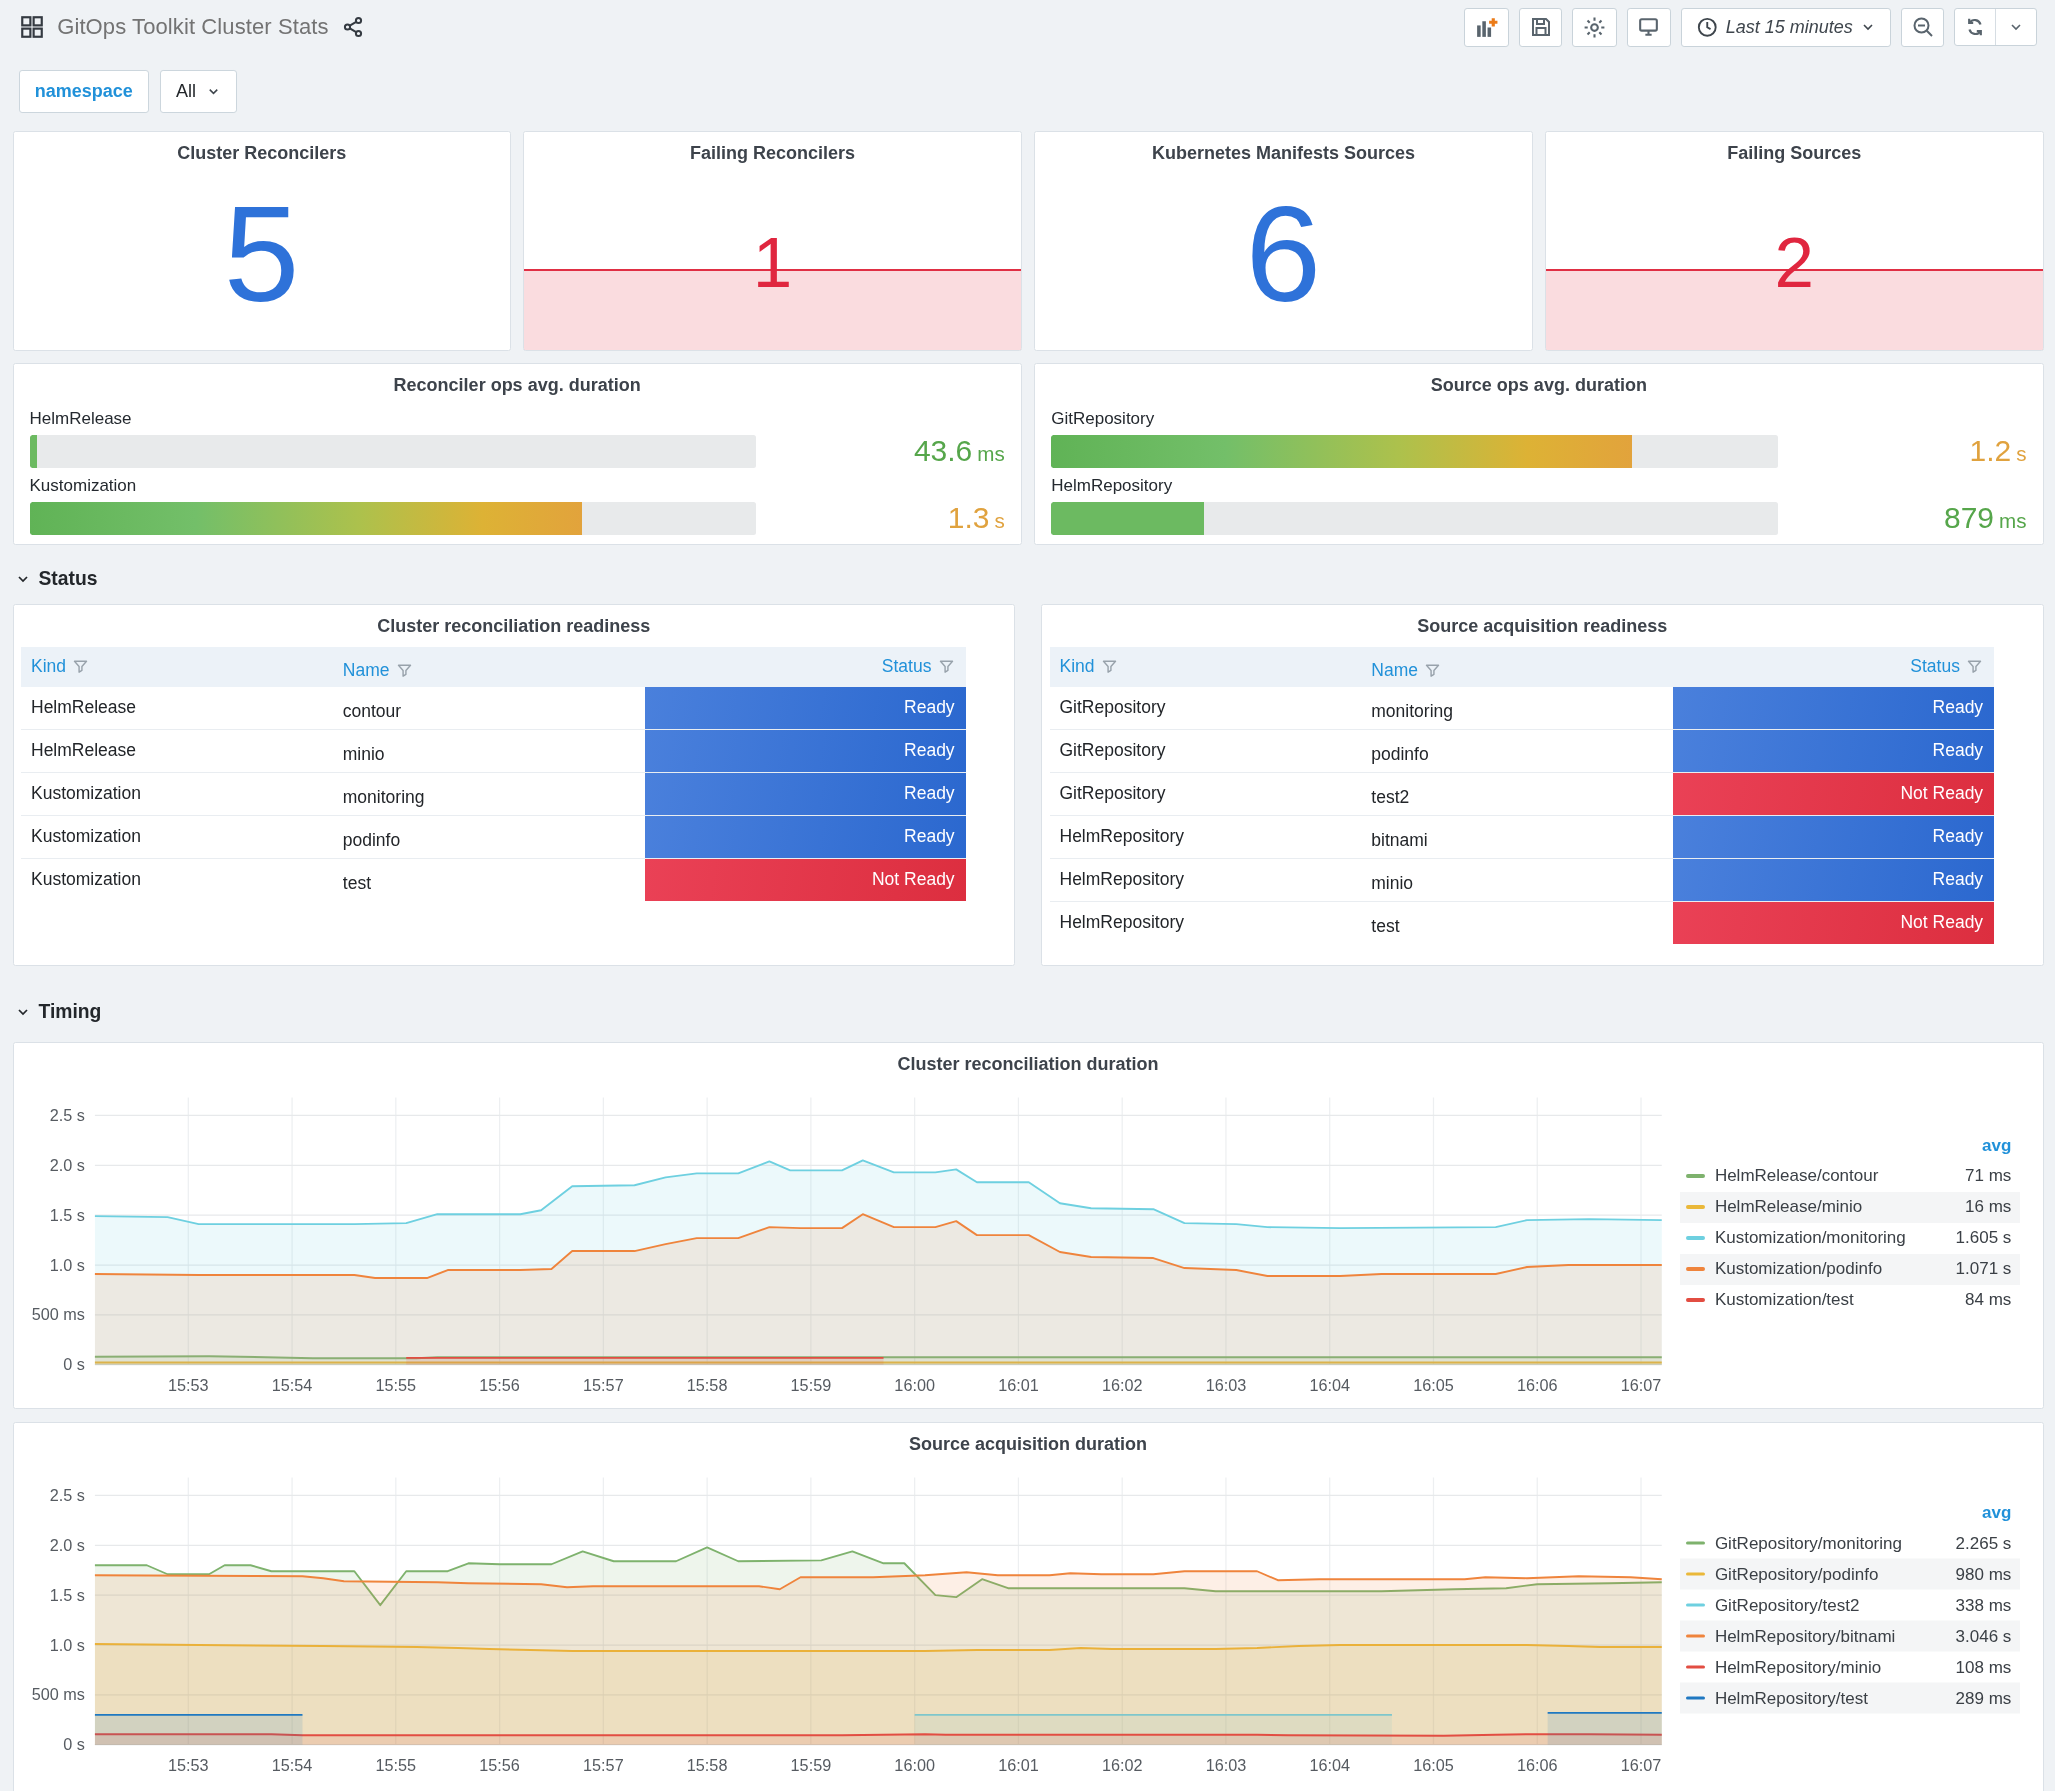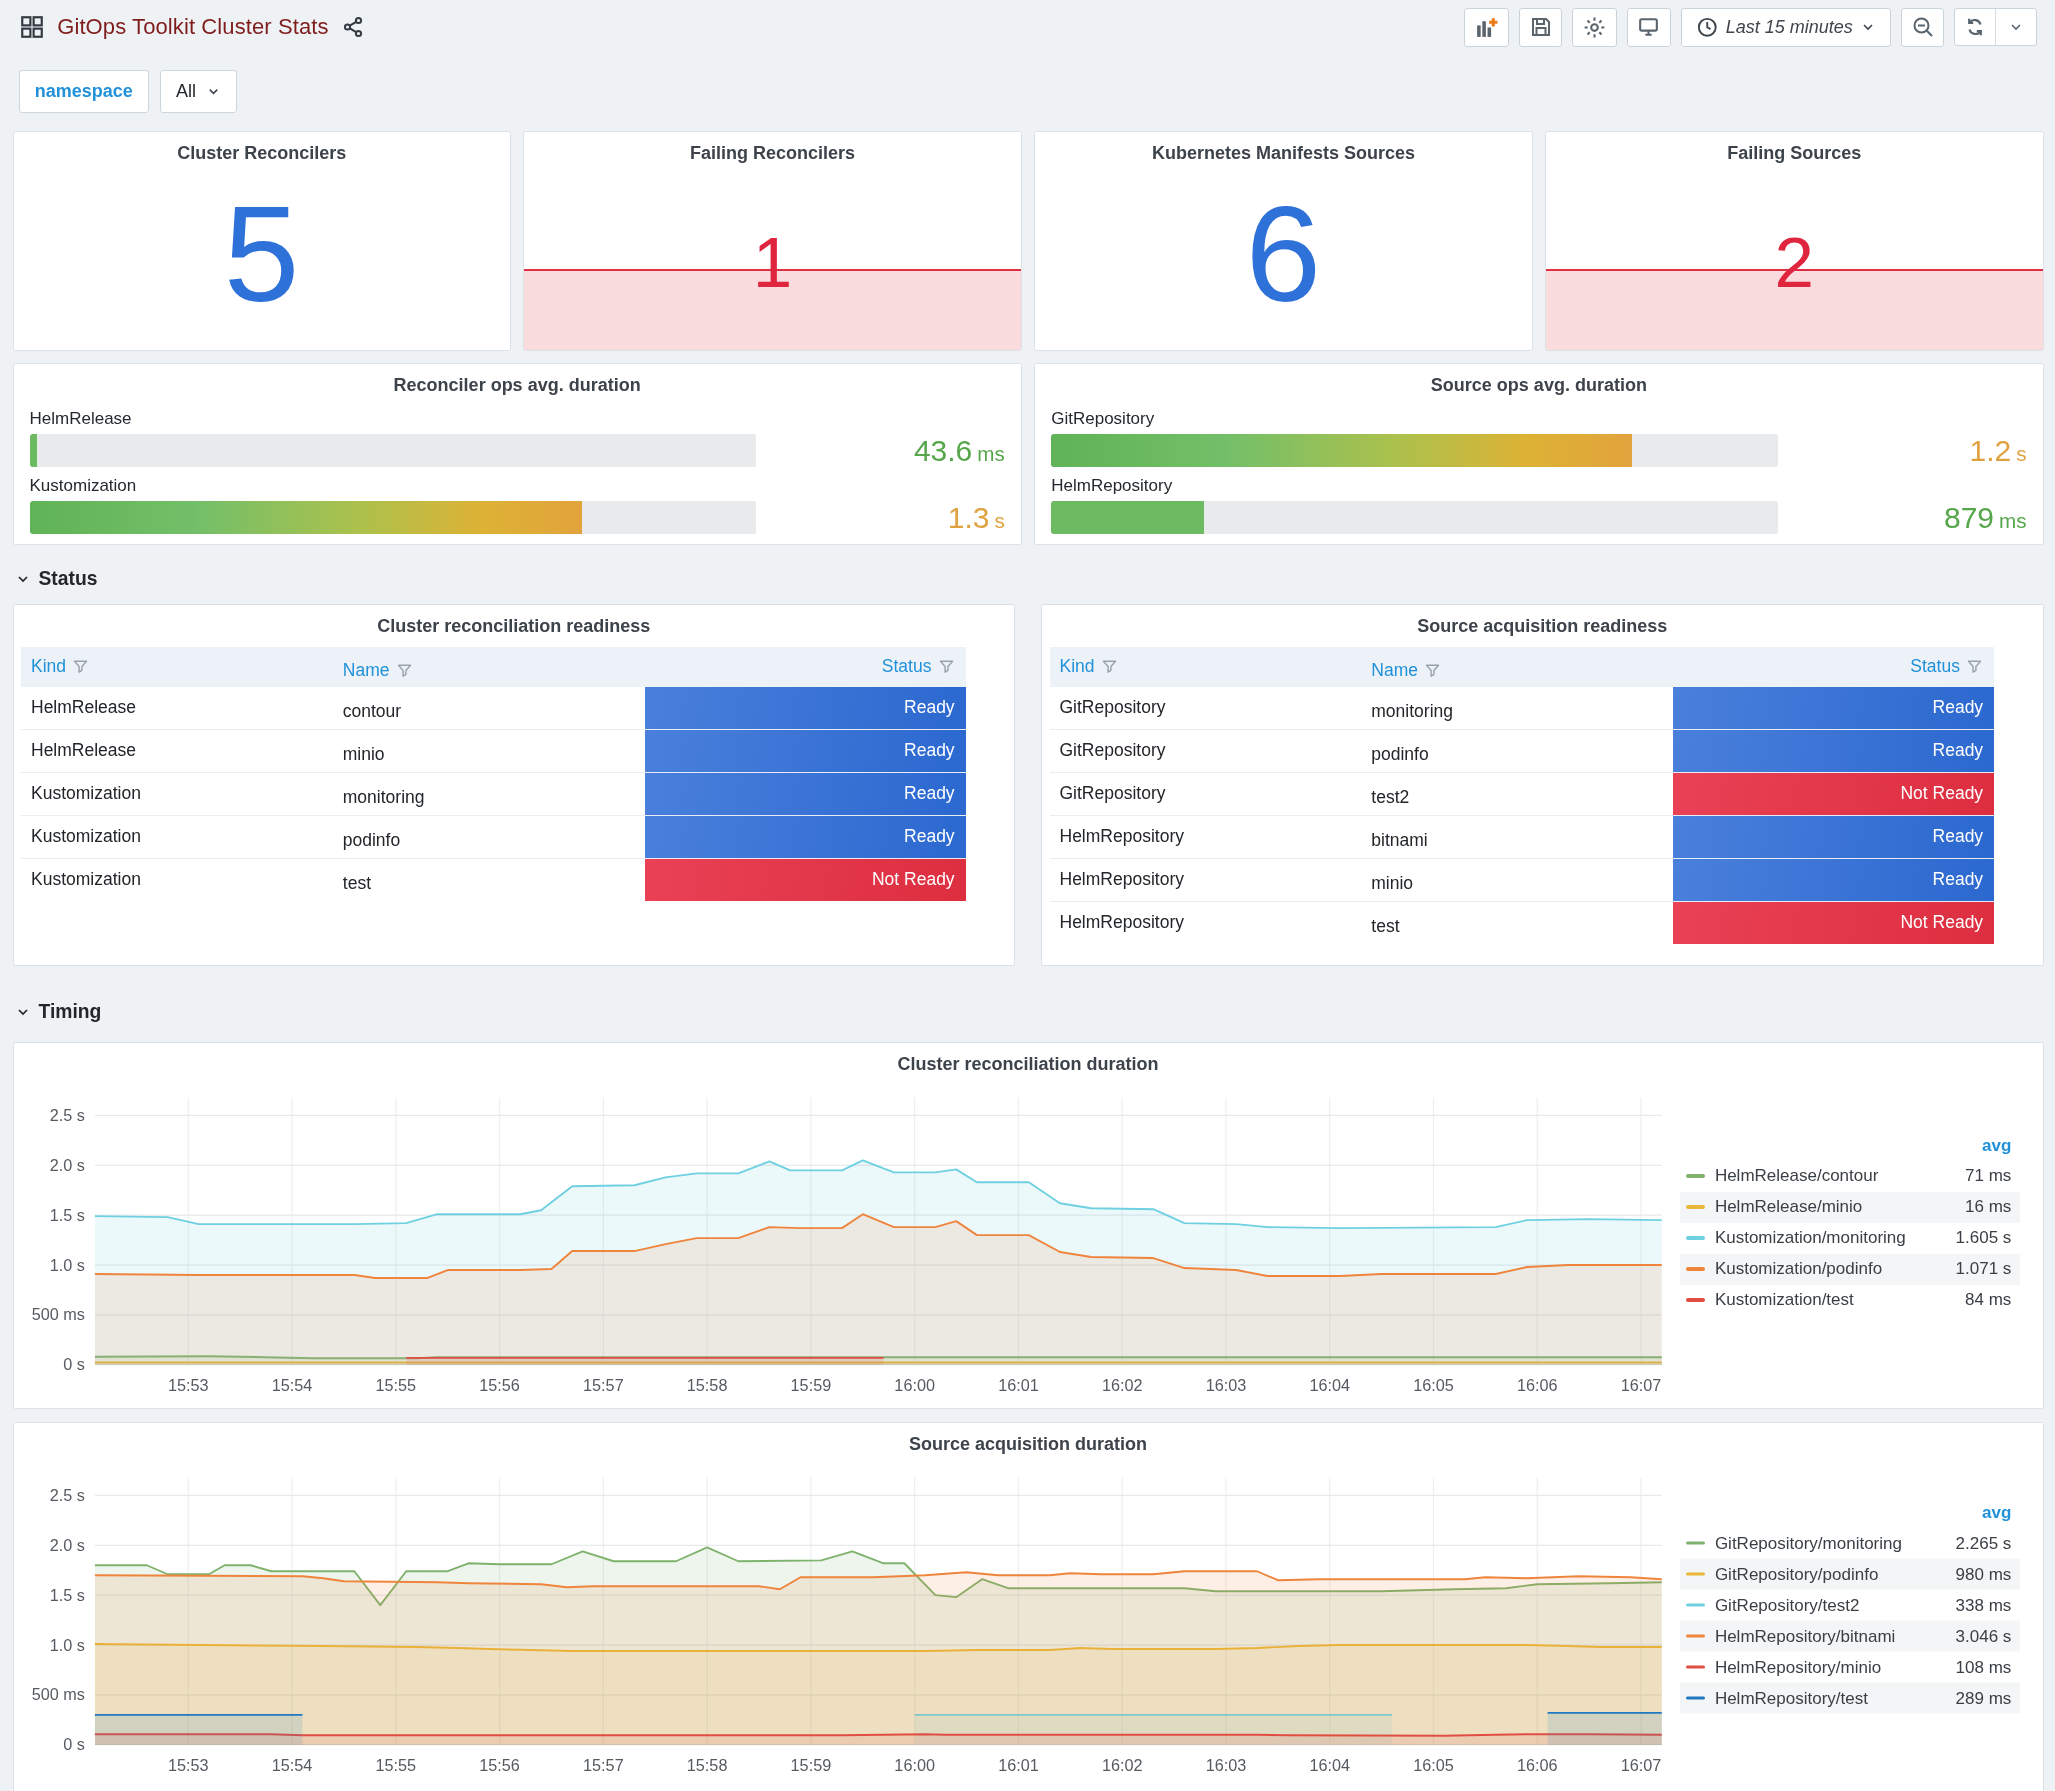--- a/index.html
+++ b/index.html
@@ -7,21 +7,21 @@
     width:2056px; min-height:1791px;
     background:#eff2f5;
     font-family:"Liberation Sans", sans-serif;
     color:#2c3235;
     -webkit-font-smoothing:antialiased;
   }
   .page{padding:0 12.5px 16px;}
   
   .dash-header{display:flex;align-items:center;justify-content:space-between;height:54px;padding:0 6.2px;}
   .dh-left{display:flex;align-items:center;gap:12.5px;}
-  .dash-title{font-size:22px;font-weight:500;color:#7f1d1d;letter-spacing:0.1px;}
+  .dash-title{font-size:22px;font-weight:500;color:#737373;letter-spacing:0.1px;}
   .icon{display:inline-flex;align-items:center;justify-content:center;color:#59646d;}
   .dh-right{display:flex;align-items:center;gap:10px;}
   .tbtn{height:39px;min-width:42px;background:#fff;border:1.2px solid #c9d3da;border-radius:3.1px;
         display:inline-flex;align-items:center;justify-content:center;gap:7.5px;color:#59646d;
         padding:0 8.7px;box-sizing:border-box;cursor:pointer;font-style:italic;}
   .tbtn.time{padding:0 13.7px;font-size:18px;color:#3e454c;font-weight:500;white-space:nowrap;}
   .btn-group{display:inline-flex;background:#fff;border:1.2px solid #c9d3da;border-radius:3.1px;overflow:hidden;}
   .btn-group .gbtn{height:36px;min-width:40px;display:inline-flex;align-items:center;justify-content:center;color:#59646d;cursor:pointer;}
   .btn-group .gbtn + .gbtn{border-left:1.2px solid #d6dde3;}
   
@@ -39,21 +39,21 @@
   .stat-value{position:absolute;left:0;width:100%;text-align:center;font-weight:500;z-index:2;}
   .stat-ok .stat-value{top:56%;transform:translateY(-50%);font-size:136px;color:#2e72d9;}
   .stat-alert .stat-value{top:60%;transform:translateY(-50%);font-size:71px;color:#e0263f;}
   .alert-line{position:absolute;left:0;right:0;top:63%;height:2.5px;background:#e02f44;z-index:1;}
   .alert-fill{position:absolute;left:0;right:0;top:calc(63% + 2.5px);bottom:0;background:rgba(224,47,68,.17);}
   
   .gauges-row{margin-top:12.5px;display:grid;grid-template-columns:repeat(2,1fr);gap:12.5px;}
   .gauge-panel{height:182px;}
   .gauge-body{padding:3.7px 16px 0;}
   .grow-label{font-size:17px;color:#24292f;margin:8.7px 0 5px;}
-  .grow-bar{display:flex;align-items:flex-start;}
+  .grow-bar{display:flex;align-items:flex-end;}
   .track{width:74.5%;height:33px;background:#e8eaeb;border-radius:2.5px;overflow:hidden;}
   .fill{height:100%;border-radius:2.5px 0 0 2.5px;}
   .fill.grad{background:linear-gradient(90deg,#60b356 0%,#73bf69 30%,#adc14c 60%,#ddb235 82%,#e2a33c 100%);}
   .fill.green{background:#6cba61;}
   .gval{margin-left:auto;font-weight:500;display:flex;align-items:baseline;gap:5px;}
   .gval .num{font-size:30px;}
   .gval .unit{font-size:20.6px;}
   .gval.green{color:#56a64b;} .gval.amber{color:#e0a23e;}
   
   .section-head{display:flex;align-items:center;gap:7.5px;margin:16px 2.5px 7.5px;height:35px;cursor:pointer;}

